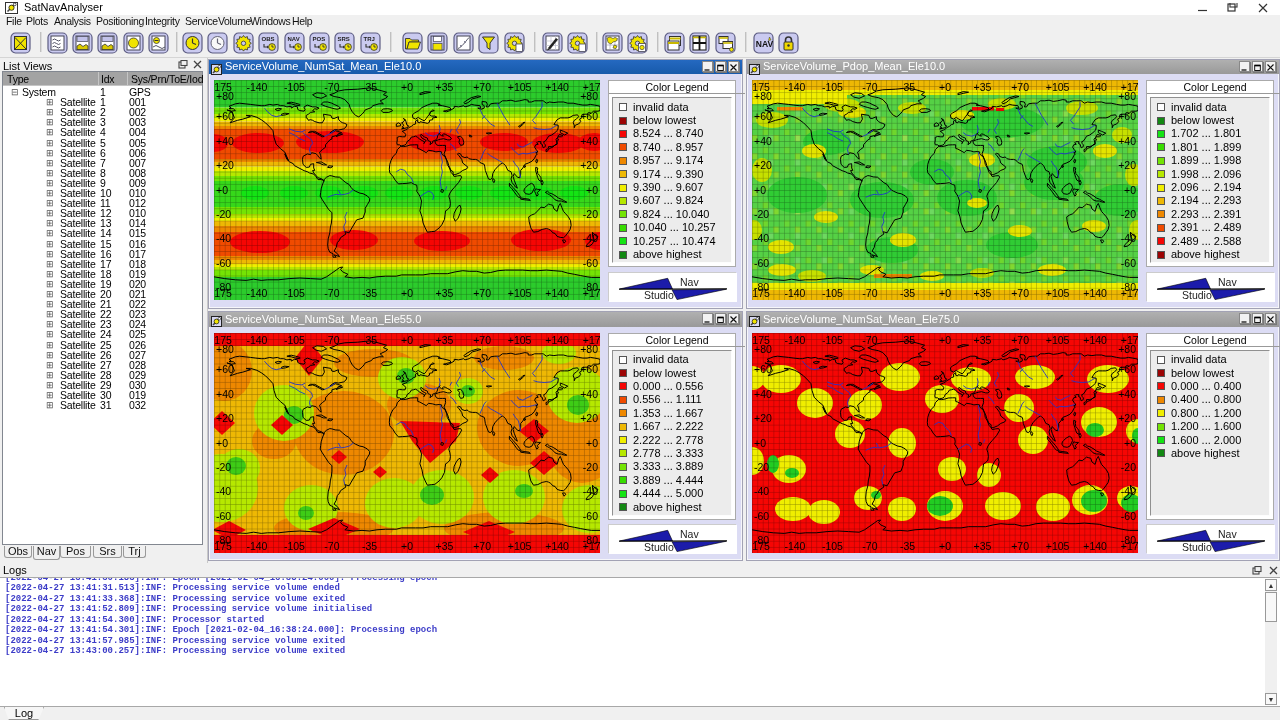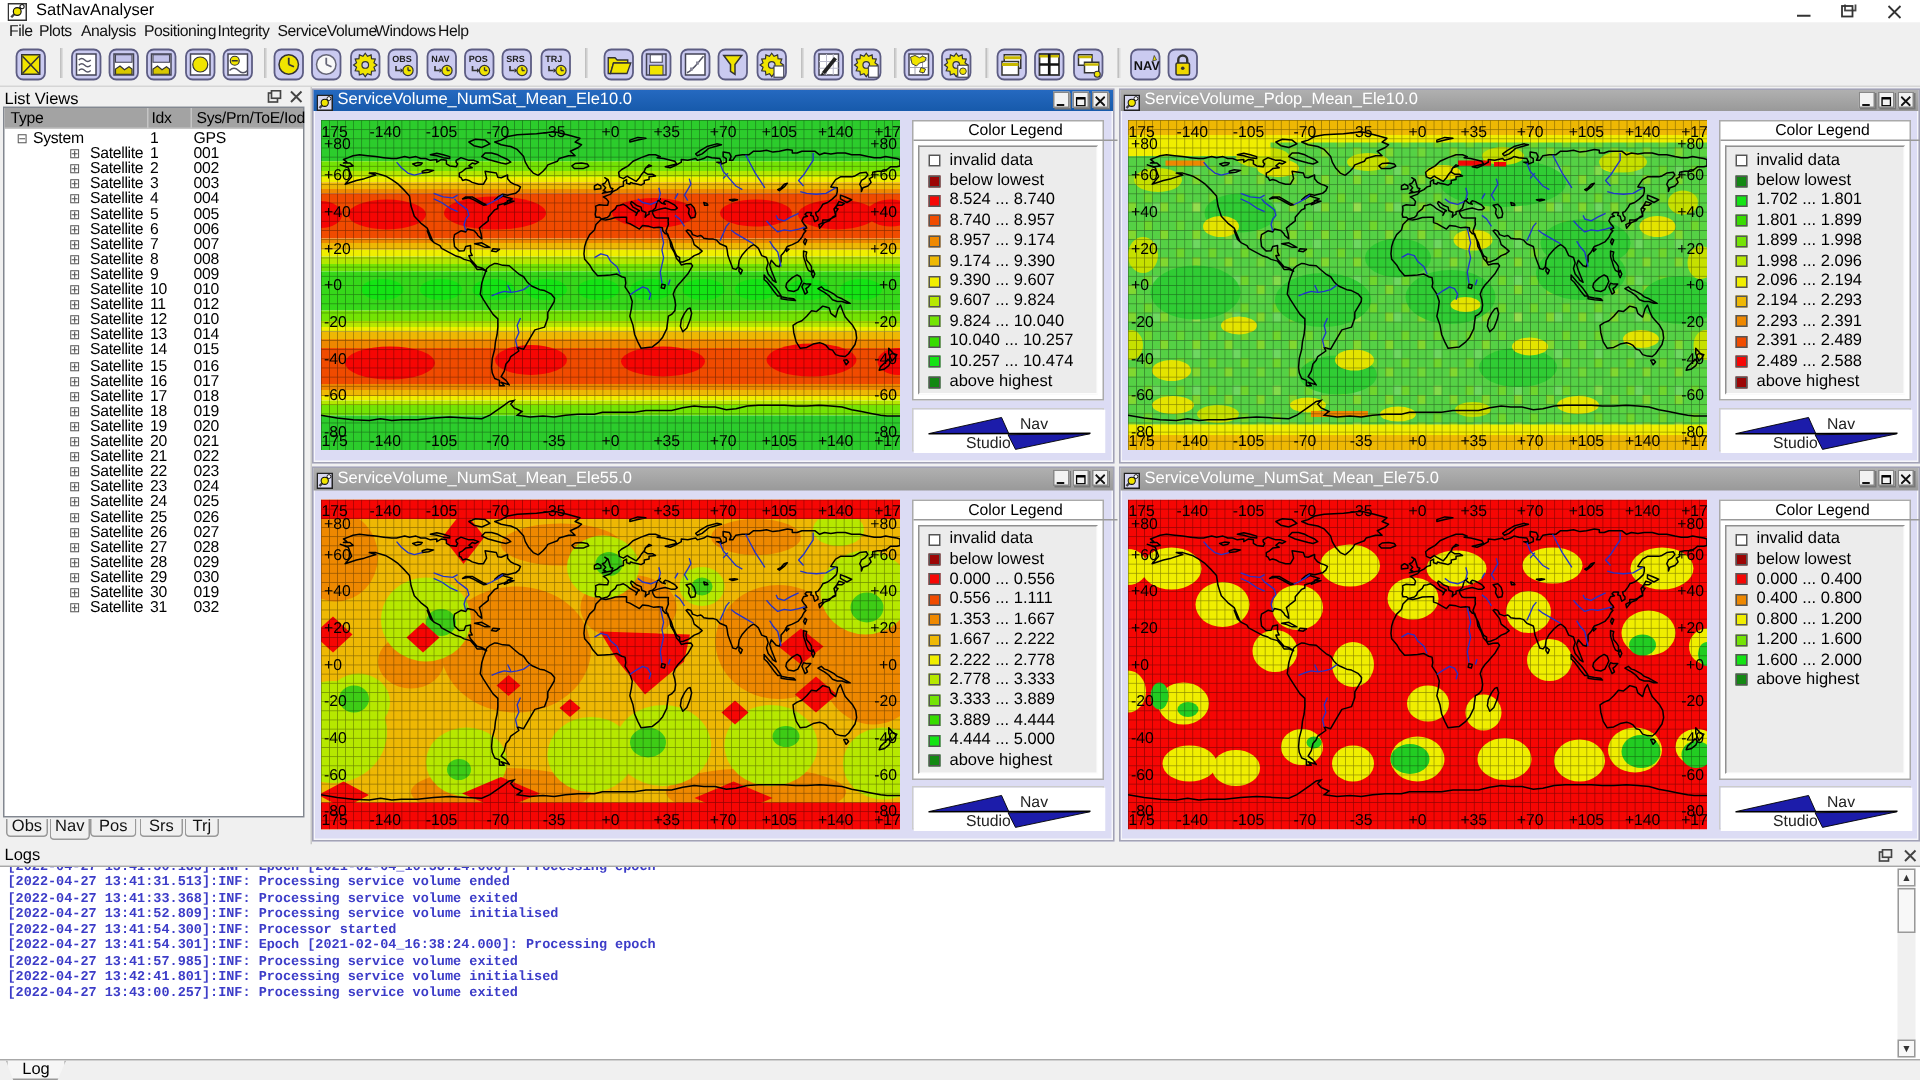--- a/index.html
+++ b/index.html
@@ -1051,21 +1051,20 @@
     </svg>
 <div id="logbox">
       <div id="loglines">
         <div class="ll">[2022-04-27 13:41:30.183]:INF: Epoch [2021-02-04_16:38:24.000]: Processing epoch</div>
         <div class="ll">[2022-04-27 13:41:31.513]:INF: Processing service volume ended</div>
         <div class="ll">[2022-04-27 13:41:33.368]:INF: Processing service volume exited</div>
         <div class="ll">[2022-04-27 13:41:52.809]:INF: Processing service volume initialised</div>
         <div class="ll">[2022-04-27 13:41:54.300]:INF: Processor started</div>
         <div class="ll">[2022-04-27 13:41:54.301]:INF: Epoch [2021-02-04_16:38:24.000]: Processing epoch</div>
         <div class="ll">[2022-04-27 13:41:57.985]:INF: Processing service volume exited</div>
-        <div class="ll">[2022-04-27 13:42:41.801]:INF: Processing service volume initialised</div>
         <div class="ll">[2022-04-27 13:43:00.257]:INF: Processing service volume exited</div>
       </div>
     </div>
 <div id="logtab">Log</div>
 </div>
 <div id="sb">
     <div class="sbb" style="top:0">▲</div>
     <div class="sbb" style="top:114px">▼</div>
     <div class="sbb" style="top:13px;height:30px"></div>
   </div>

